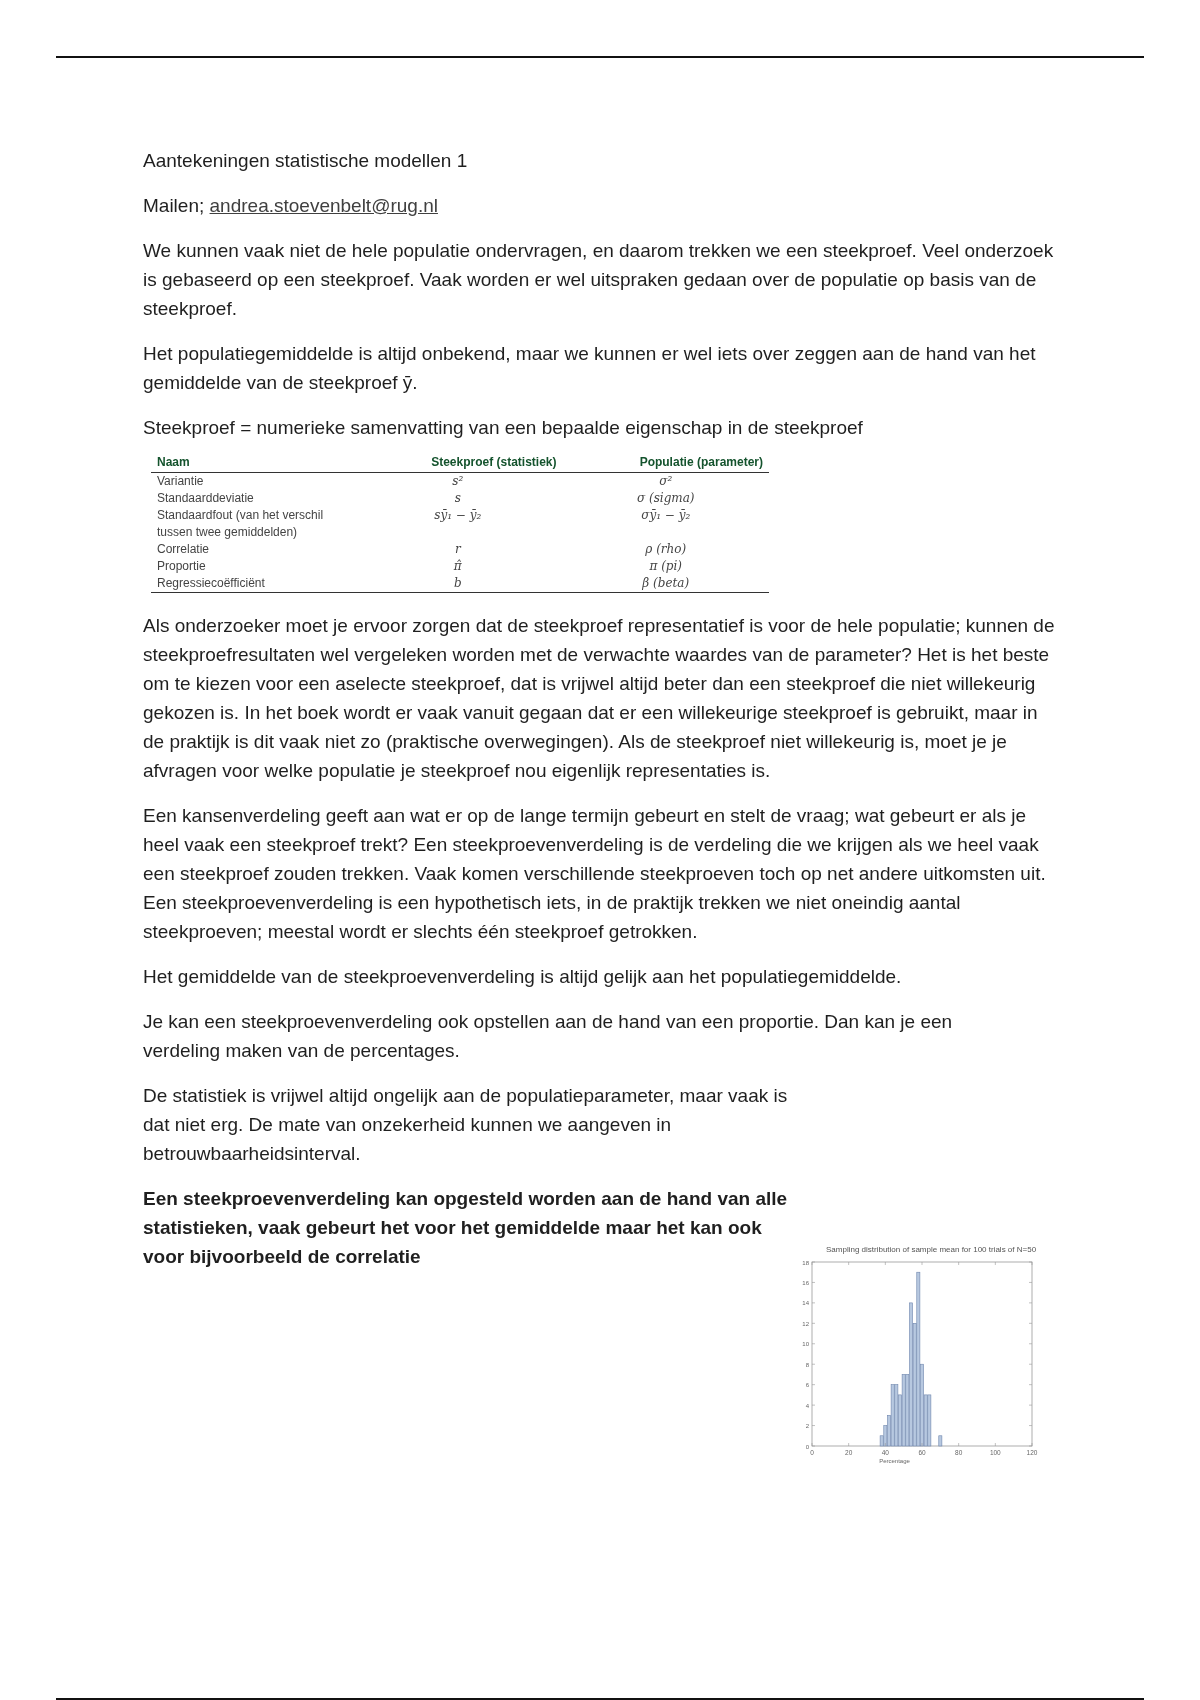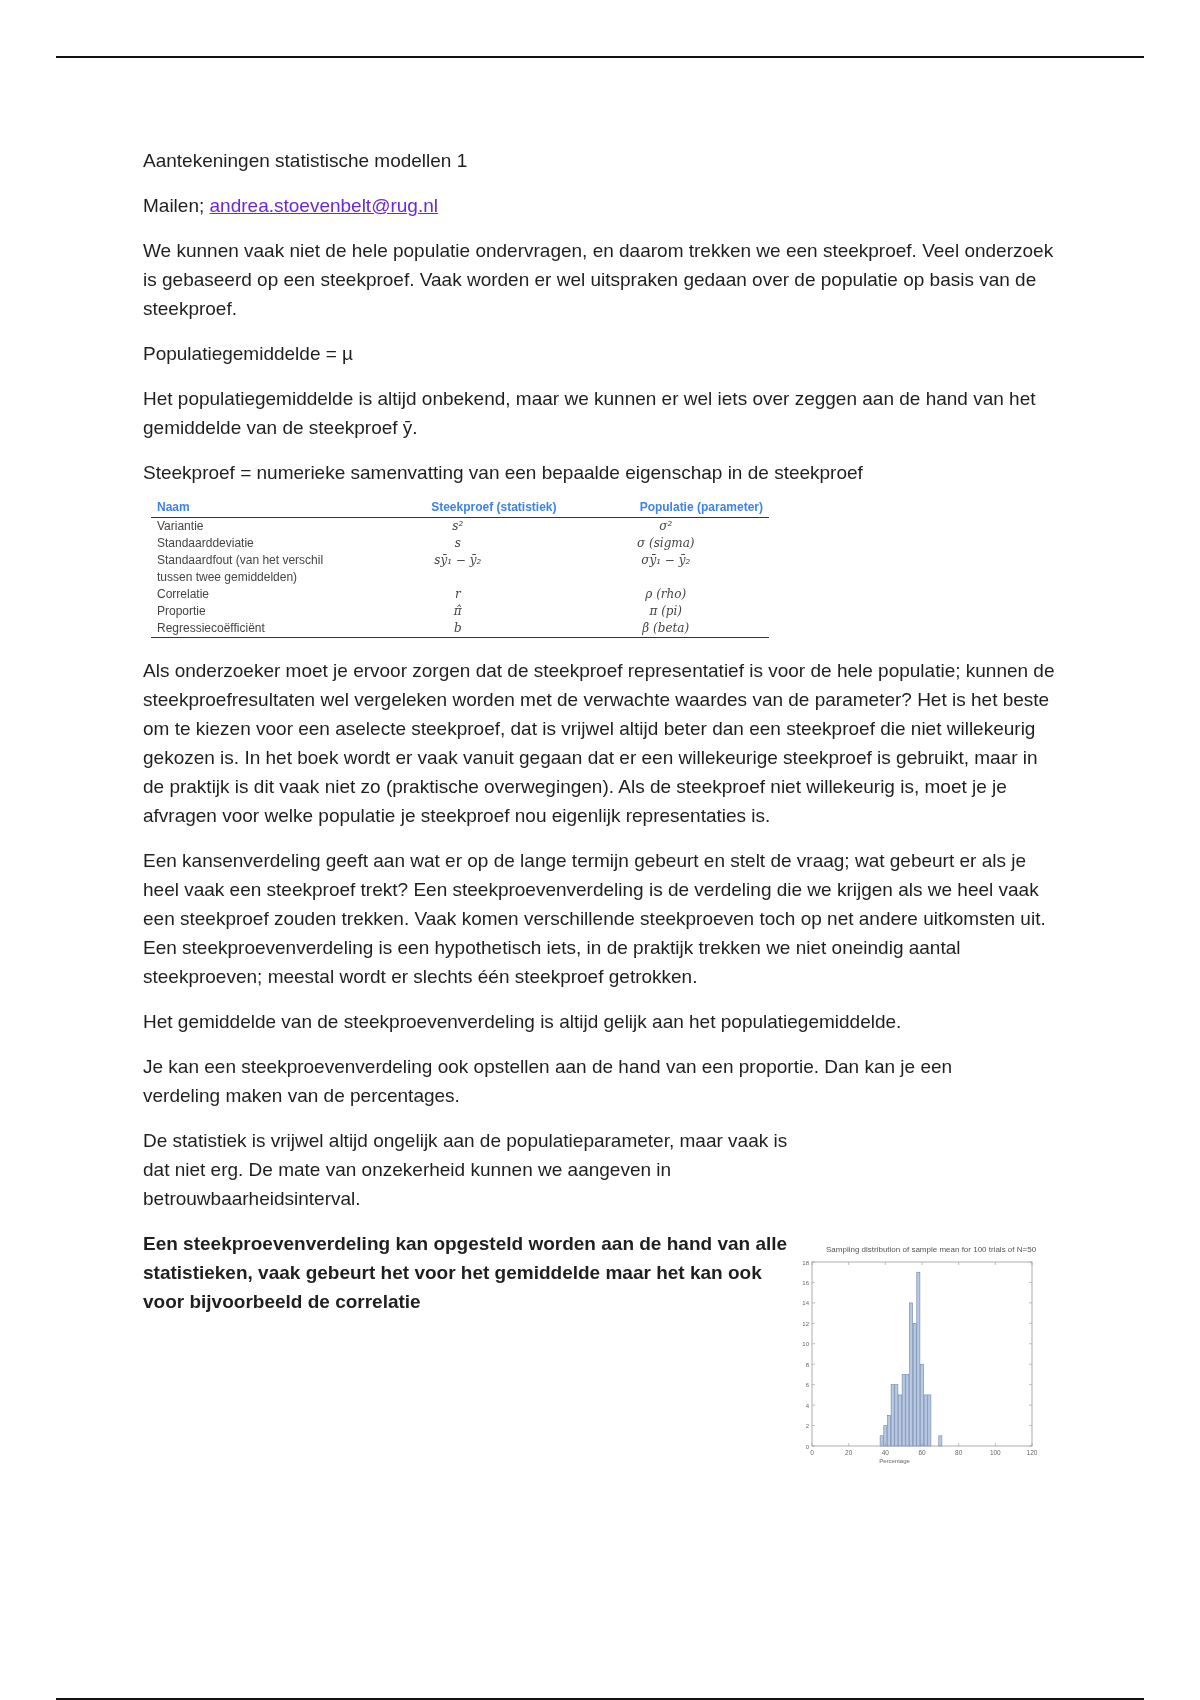--- a/index.html
+++ b/index.html
@@ -31,38 +31,38 @@
       top: 140px;
       width: 915px;
       font-size: 19px;
       line-height: 29px;
       margin-top: 6px;
     }
     .page p {
       margin: 0 0 16px 0;
     }
     .link {
-      color: #6d28d9;
+      color: #404040;
       text-decoration: underline;
     }
     .bold { font-weight: normal; }
 
     
     .stats-table {
       margin: 10px 0 18px 8px;
       width: 618px;
       border-collapse: collapse;
       font-size: 12px;
       line-height: 17px;
       color: #444;
     }
     .stats-table th {
       text-align: left;
       font-weight: bold;
-      color: #3b82f6;
+      color: #14532d;
       border-bottom: 1.5px solid #333;
       padding: 2px 6px 1px 6px;
       font-size: 12px;
     }
     .stats-table th.c { text-align: right; }
     .stats-table td {
       padding: 0 6px;
       vertical-align: top;
     }
     .stats-table td.sym {
@@ -102,21 +102,20 @@
 <body>
 
 <div class="rule top"></div>
 
 <div class="page">
   <p>Aantekeningen statistische modellen 1</p>
   <p>
     <span>Mailen; </span><a class="link">andrea.stoevenbelt@rug.nl</a>
   </p>
   <p>We kunnen vaak niet de hele populatie ondervragen, en daarom trekken we een steekproef. Veel onderzoek is gebaseerd op een steekproef. Vaak worden er wel uitspraken gedaan over de populatie op basis van de steekproef.</p>
-  <p>Populatiegemiddelde = µ</p>
   <p>Het populatiegemiddelde is altijd onbekend, maar we kunnen er wel iets over zeggen aan de hand van het gemiddelde van de steekproef ȳ.</p>
   <p style="margin-bottom:4px;">Steekproef = numerieke samenvatting van een bepaalde eigenschap in de steekproef</p>
 
   <table class="stats-table">
     <thead>
       <tr>
         <th>Naam</th>
         <th class="c">Steekproef (statistiek)</th>
         <th class="c">Populatie (parameter)</th>
       </tr>

